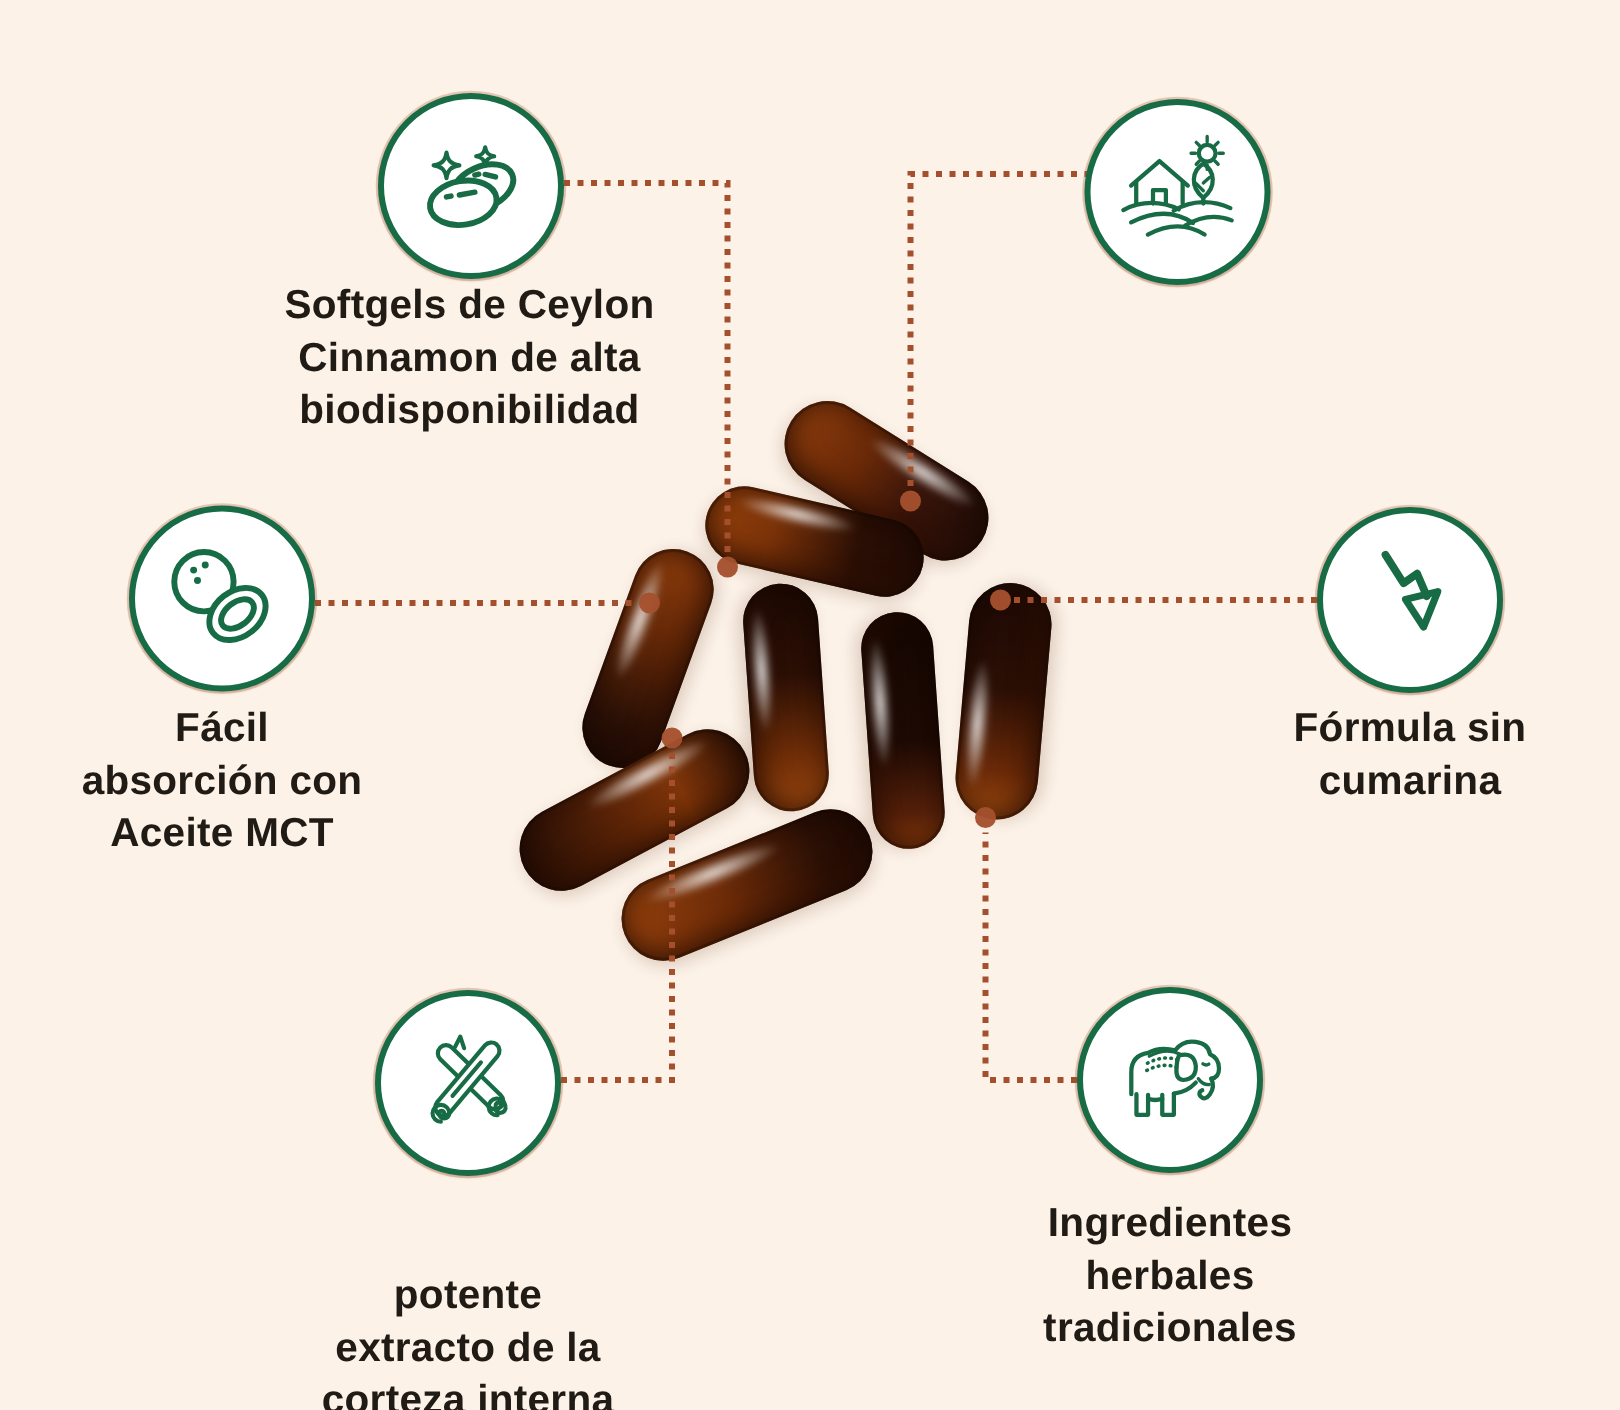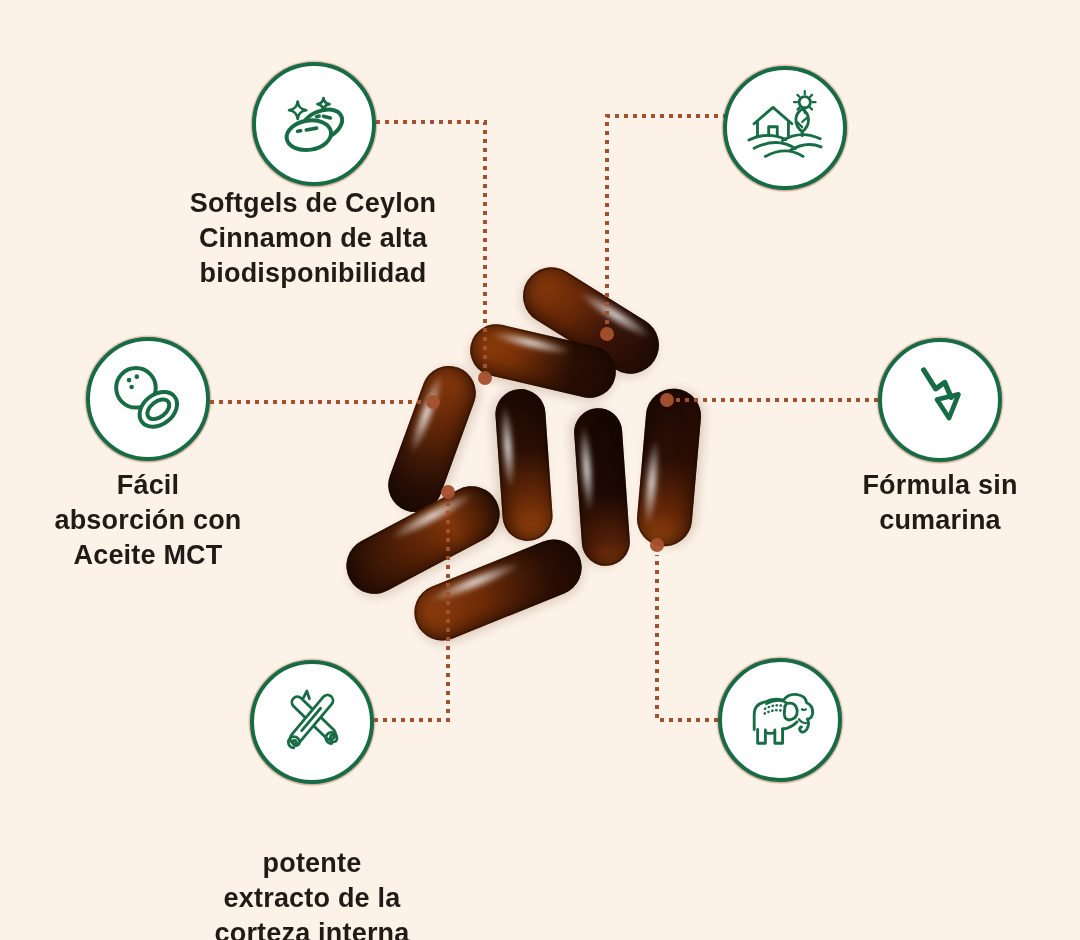--- a/index.html
+++ b/index.html
@@ -167,14 +167,17 @@
       <path class="thin" d="M75.5 37.5 q2.5 1.6 4.6 .2"></path>
       <path d="M24 61 V77 H33 V61.5"></path>
       <path d="M44 61.5 V77 H53 V60.5"></path>
       <path d="M33 64.5 Q38.5 66.5 44 64.5"></path>
       <path d="M53 60.5 Q63 59.5 70 52"></path>
       <path class="thin" d="M34 31.5 Q47 24.5 58 30"></path>
       <path class="dot3" d="M32.5 37 Q46 30 57.5 35"></path>
       <path class="dot3" d="M32 42.5 Q45 36 56 40.5"></path>
     </svg>
   </div>
+  <div class="label" style="left:620px;top:798px;">Ingredientes
+herbales
+tradicionales</div>
 
 </div>
 
 </body></html>

